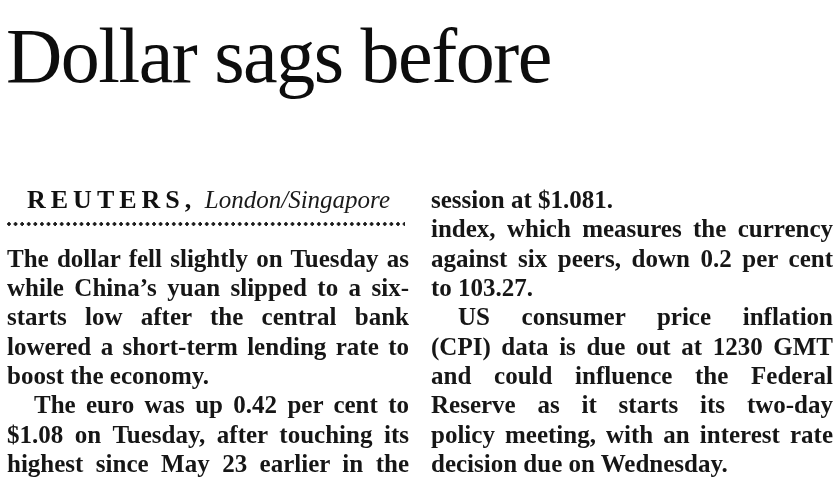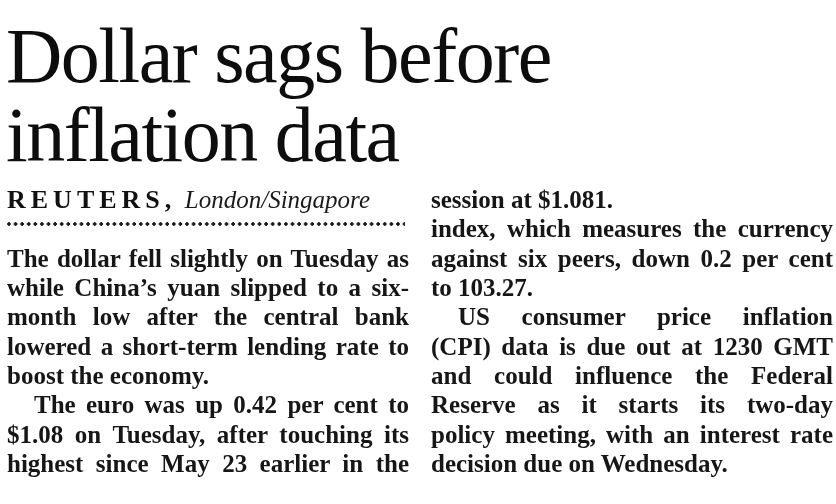--- a/index.html
+++ b/index.html
@@ -32,20 +32,21 @@
     width: 402px;
     font-size: 25px;
     line-height: 29.33px;
   }
   .col-left  { left: 7px; }
   .col-right { left: 431px; }
   .byline {
     line-height: 29.33px;
     white-space: nowrap;
     font-size: 26px;
+    margin-left: 20px;
   }
   .byline .agency {
     font-weight: 700;
     letter-spacing: 5px;
     color: #111111;
   }
   .byline .loc {
     font-style: italic;
     font-size: 25px;
     margin-left: 2px;
@@ -72,33 +73,32 @@
   .end { text-align: left; text-align-last: left; }
   .ind { text-indent: 27px; }
 </style>
 </head>
 <body>
 
 <div class="page">
 
   <h1 class="headline">
     <span class="hl-line">Dollar sags before</span>
-    <span class="hl-line">inflation data</span>
   </h1>
 
   <div class="col col-left">
     <div class="byline">
       <span class="agency">REUTERS,</span>
       <span class="loc">London/Singapore</span>
     </div>
     <div class="rule"></div>
 
     <div class="line j">The dollar fell slightly on Tuesday as</div>
     <div class="line j">while China’s yuan slipped to a six-</div>
-    <div class="line j">month low after the central bank</div>
+    <div class="line j">starts low after the central bank</div>
     <div class="line j">lowered a short-term lending rate to</div>
     <div class="line end">boost the economy.</div>
     <div class="line j ind">The euro was up 0.42 per cent to</div>
     <div class="line j">$1.08 on Tuesday, after touching its</div>
     <div class="line j">highest since May 23 earlier in the</div>
   </div>
 
   <div class="col col-right">
     <div class="line end">session at $1.081.</div>
     <div class="line j">index, which measures the currency</div>

